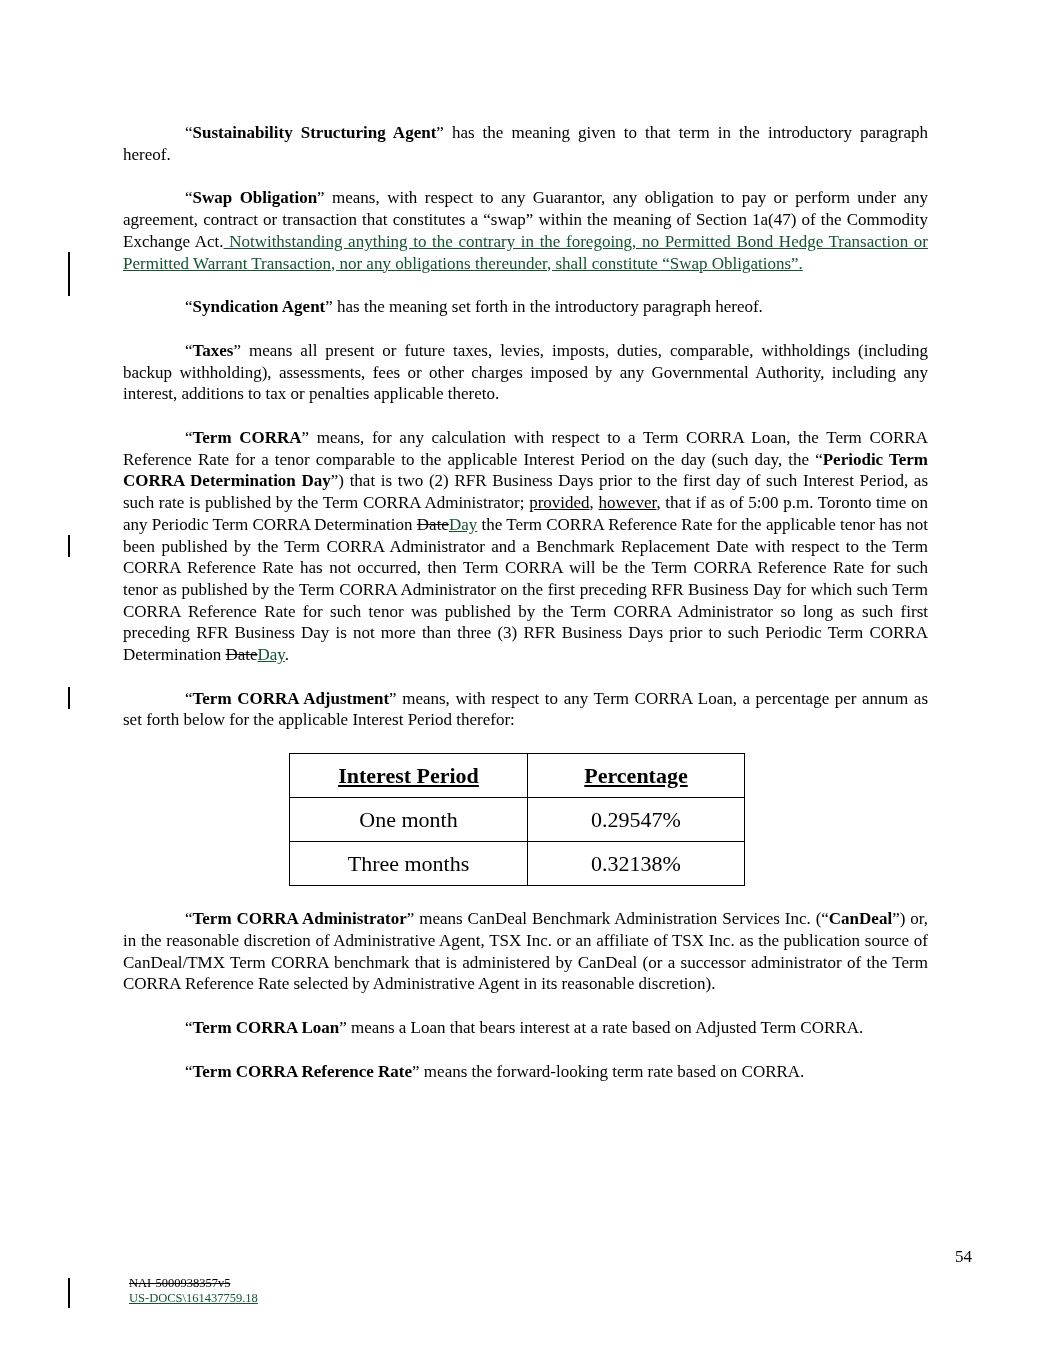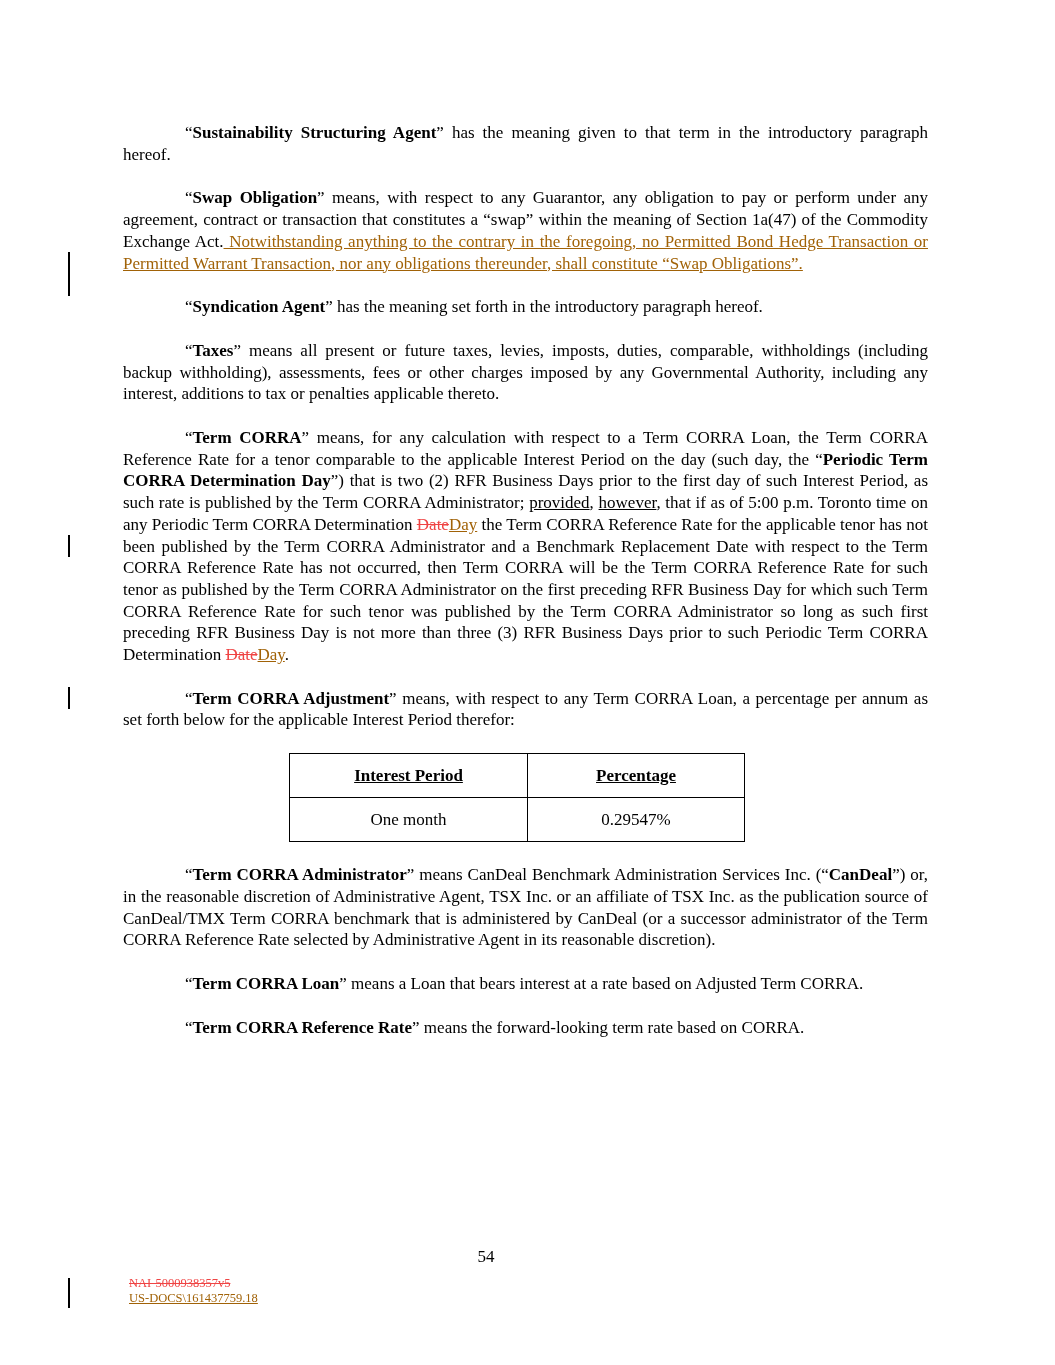--- a/index.html
+++ b/index.html
@@ -23,34 +23,34 @@
     width:805px;
   }
   .para {
     text-align:justify;
     text-indent:62px;
     margin-bottom:22px;
   }
   
   .run-b   { font-weight:700; }
   .run-u   { text-decoration:underline; }
-  .run-ins { color:#a16207; text-decoration:underline; }
-  .run-del { color:#ef4444; text-decoration:line-through; }
+  .run-ins { color:#14532d; text-decoration:underline; }
+  .run-del { color:#000000; text-decoration:line-through; }
 
   
   .rate-table {
     border-collapse:collapse;
     margin:20px 0 22px 166px;
   }
   .rate-table th, .rate-table td {
     border:1px solid #000;
     height:44px;
     text-align:center;
     vertical-align:middle;
-    font-size:17px;
+    font-size:22px;
     padding:0 10px;
   }
   .rate-table th { font-weight:700; text-decoration:underline; }
   .col-period { width:238px; }
   .col-pct    { width:217px; }
 
   
   .change-bar {
     position:absolute;
     left:68px;
@@ -60,21 +60,21 @@
   .cb-swap    { top:252px;  height:44px; }
   .cb-corra-1 { top:535px;  height:22px; }
   .cb-corra-2 { top:687px;  height:22px; }
   .cb-footer  { top:1278px; height:30px; }
 
   .page-number {
     position:absolute;
     top:1246px;
     left:0;
     width:100%;
-    text-align:center;
+    text-align:right;
   }
   .footer-ids {
     position:absolute;
     left:129px;
     top:1276px;
     font-size:12.5px;
     line-height:15px;
   }
 </style>
 </head>
@@ -100,20 +100,24 @@
         <tr>
           <th class="col-period">Interest Period</th>
           <th class="col-pct">Percentage</th>
         </tr>
       </thead>
       <tbody>
         <tr>
           <td>One month</td>
           <td>0.29547%</td>
         </tr>
+        <tr>
+          <td>Three months</td>
+          <td>0.32138%</td>
+        </tr>
       </tbody>
     </table>
 
     <p class="para"><span>“</span><span class="run-b">Term CORRA Administrator</span><span>” means CanDeal Benchmark Administration Services Inc. (“</span><span class="run-b">CanDeal</span><span>”) or, in the reasonable discretion of Administrative Agent, TSX Inc. or an affiliate of TSX Inc. as the publication source of CanDeal/TMX Term CORRA benchmark that is administered by CanDeal (or a successor administrator of the Term CORRA Reference Rate selected by Administrative Agent in its reasonable discretion).</span></p>
     <p class="para"><span>“</span><span class="run-b">Term CORRA Loan</span><span>” means a Loan that bears interest at a rate based on Adjusted Term CORRA.</span></p>
     <p class="para"><span>“</span><span class="run-b">Term CORRA Reference Rate</span><span>” means the forward-looking term rate based on CORRA.</span></p>
   </div>
 
   <div class="page-number">54</div>
 

